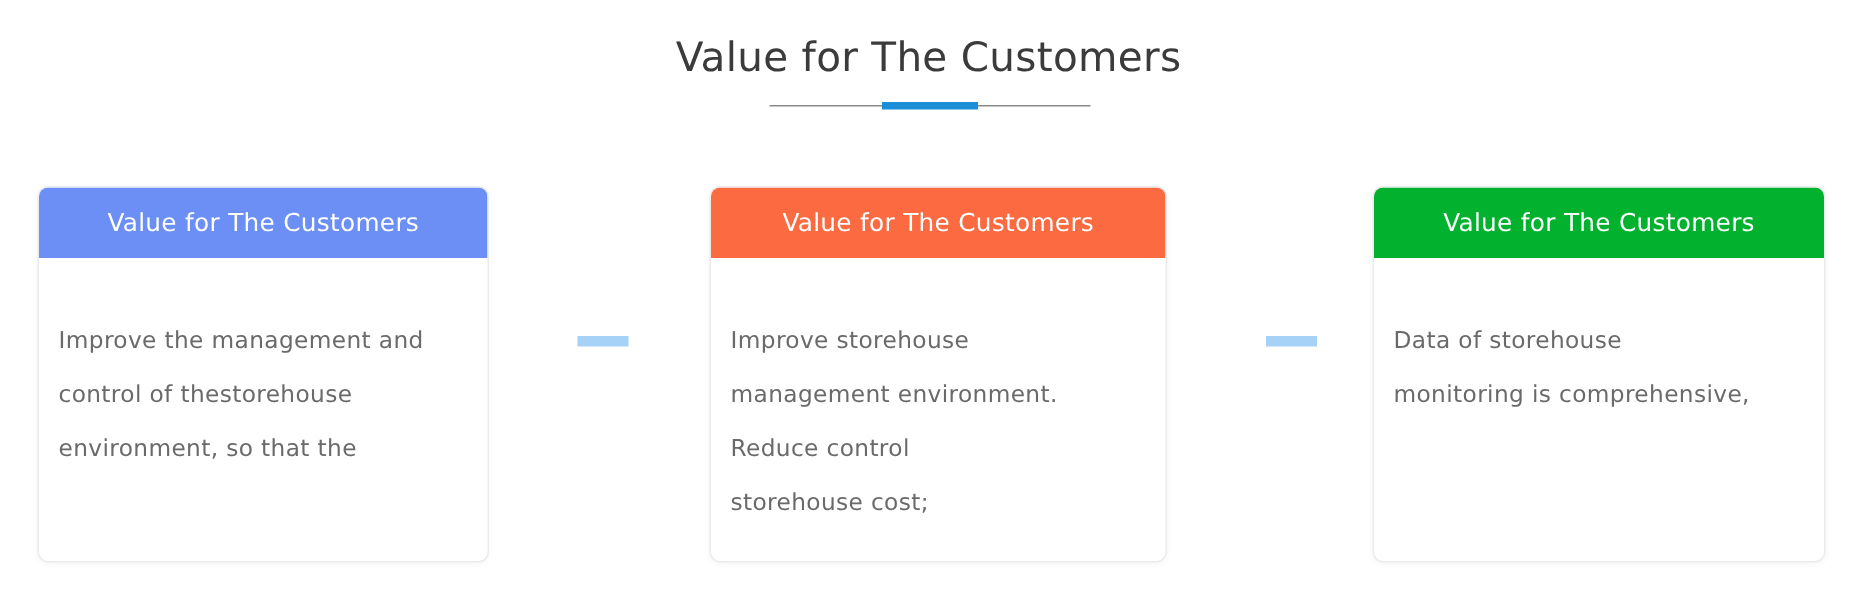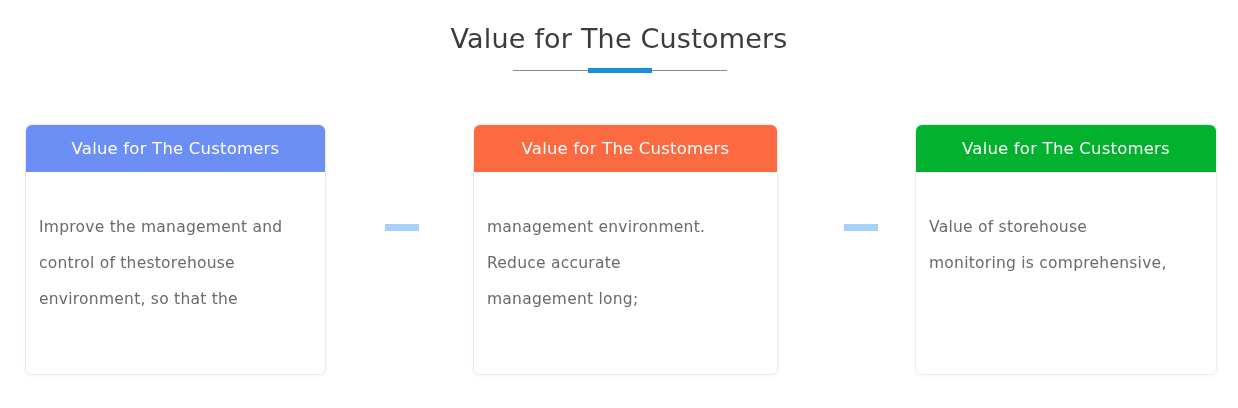--- a/index.html
+++ b/index.html
@@ -131,27 +131,28 @@
     <div class="body-line">control of thestorehouse</div>
     <div class="body-line">environment, so that the</div>
   </div>
 </div>
 
 <div class="connector" id="connector-1" style="background: rgb(166, 210, 247);"></div>
 
 <div class="card" id="card-2">
   <div class="card-header" style="background: rgb(251, 106, 65);">Value for The Customers</div>
   <div class="card-body">
+    <div class="body-line">Improve storehouse</div>
     <div class="body-line">management environment.</div>
-    <div class="body-line">Reduce accurate</div>
-    <div class="body-line">management long;</div>
+    <div class="body-line">Reduce control</div>
+    <div class="body-line">storehouse cost;</div>
   </div>
 </div>
 
 <div class="connector" id="connector-2" style="background: rgb(166, 210, 247);"></div>
 
 <div class="card" id="card-3">
   <div class="card-header" style="background: rgb(2, 178, 46);">Value for The Customers</div>
   <div class="card-body">
-    <div class="body-line">Value of storehouse</div>
+    <div class="body-line">Data of storehouse</div>
     <div class="body-line">monitoring is comprehensive,</div>
   </div>
 </div>
 
 </body></html>

